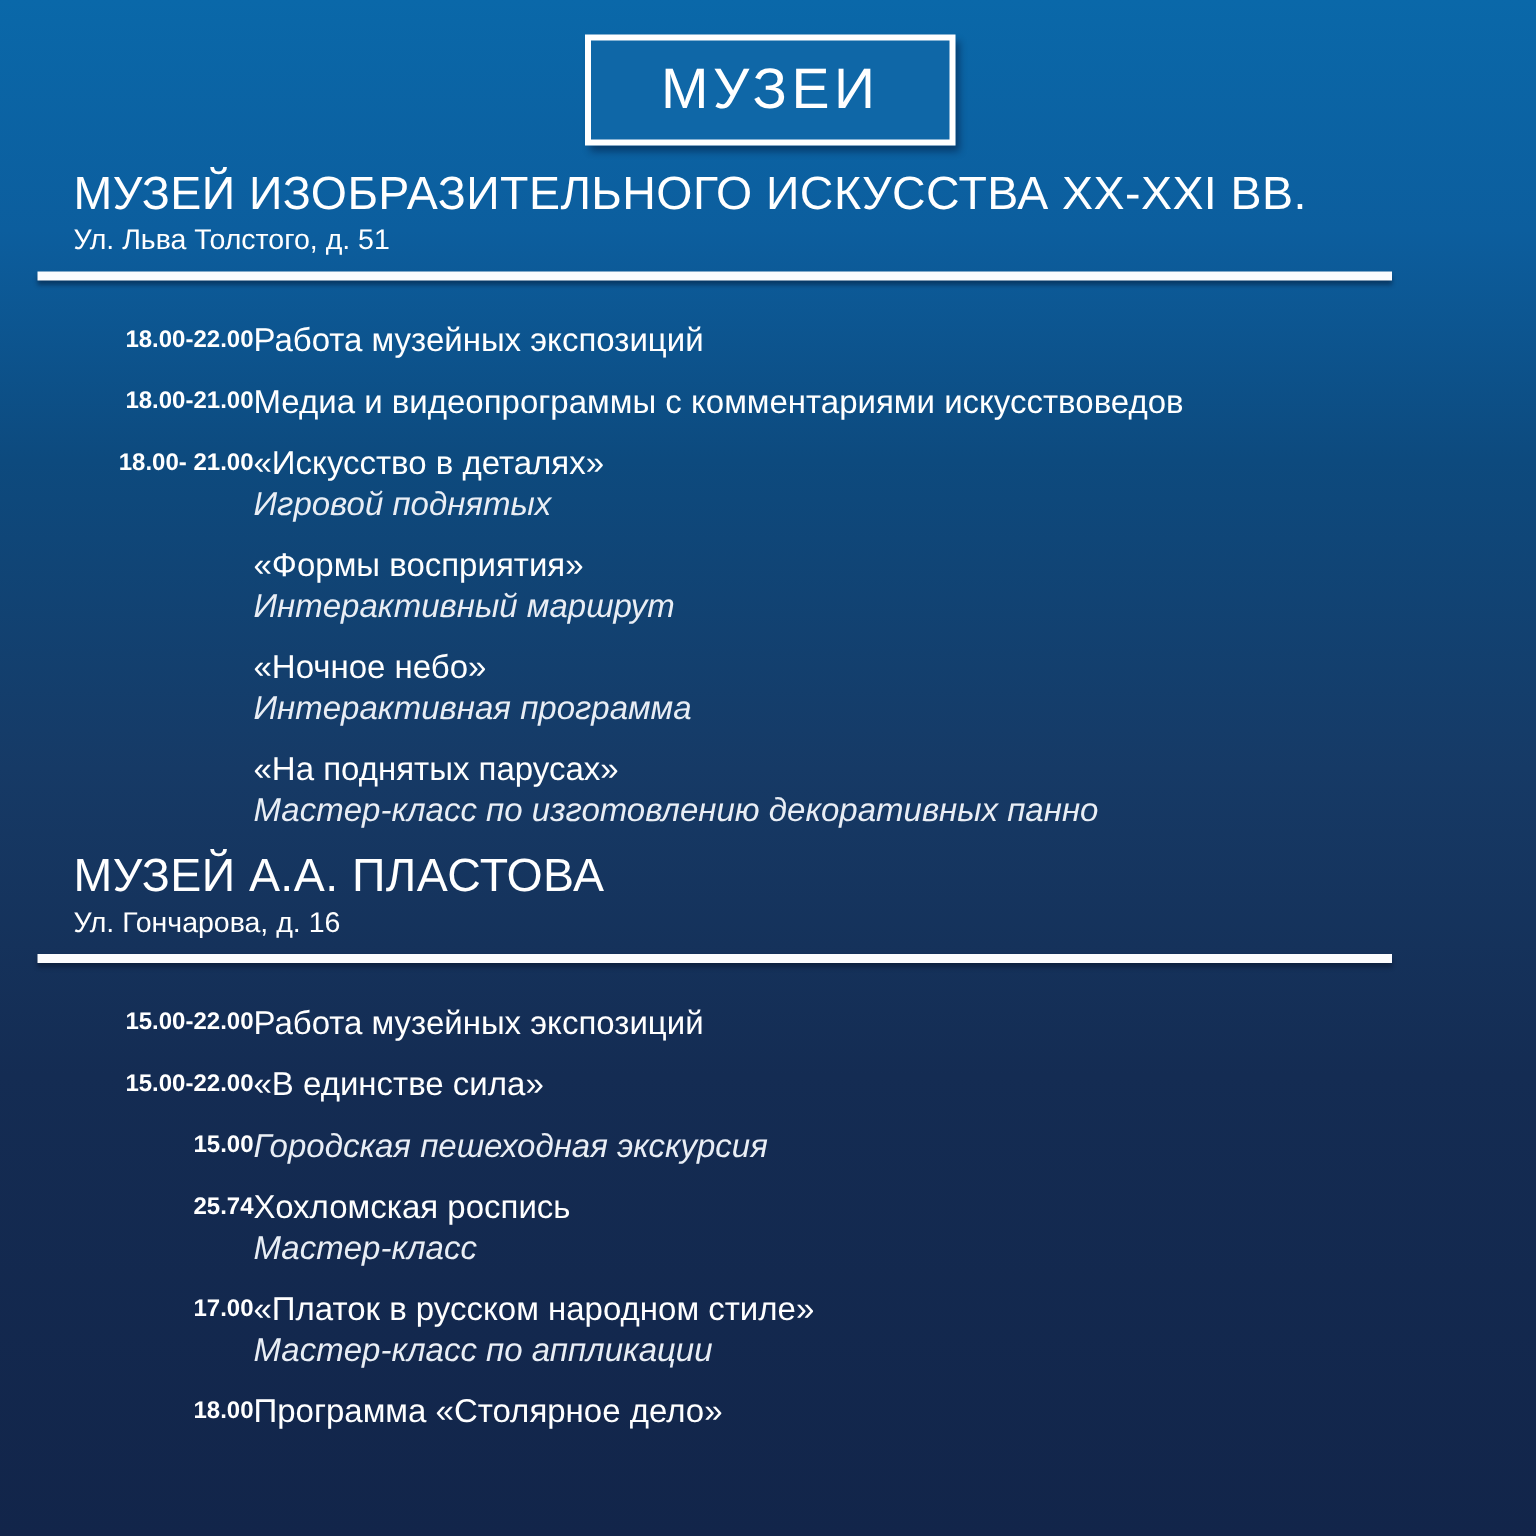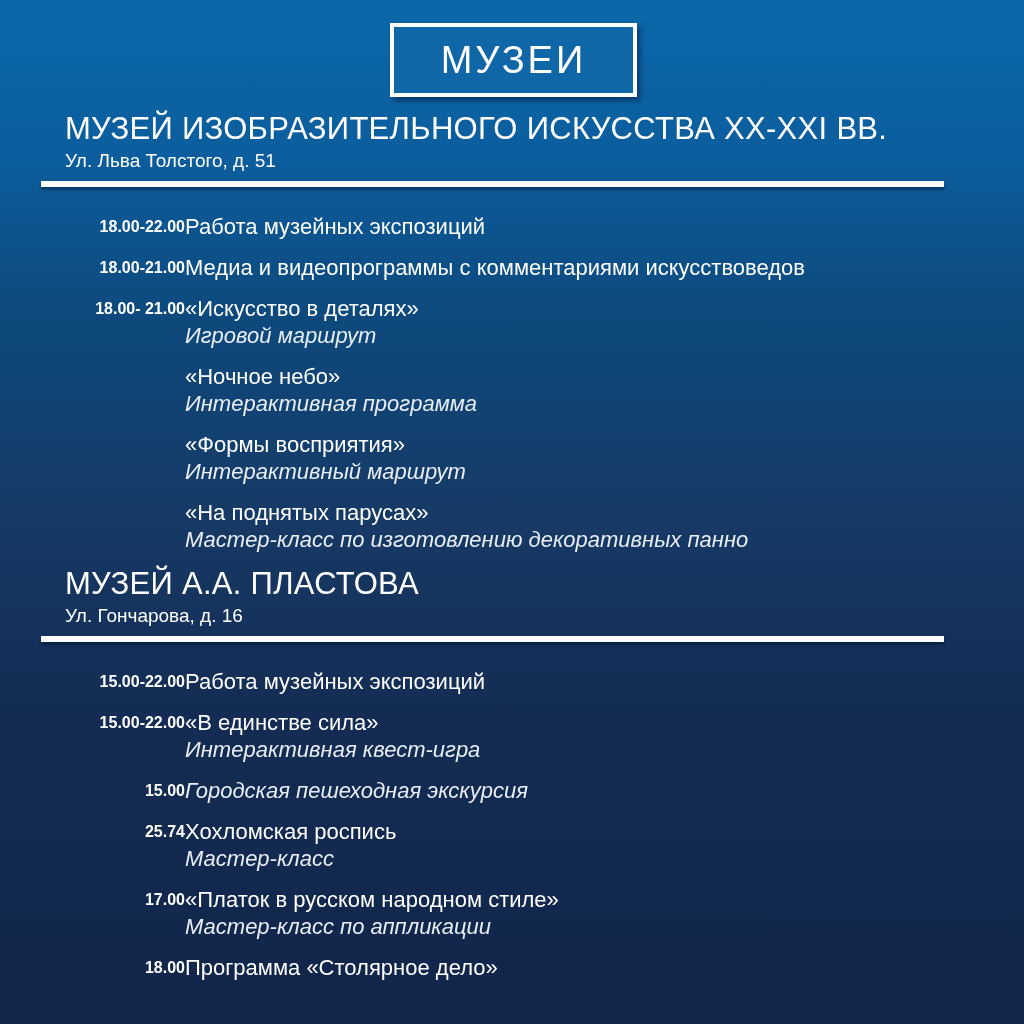--- a/index.html
+++ b/index.html
@@ -33,21 +33,21 @@
     justify-content: center;
   }
   .title-box .title-text {
     font-size: 38px;
     letter-spacing: 3px;
     font-weight: 400;
   }
   .content {
     position: absolute;
     top: 0;
-    left: 65px;
+    left: 49px;
     width: 879px;
   }
   .museum:first-child { margin-top: 112px; }
   .museum + .museum { margin-top: 0; }
   .museum-name {
     margin: 0;
     font-size: 31px;
     font-weight: 400;
     letter-spacing: 0.3px;
     line-height: 34px;
@@ -115,37 +115,37 @@
     <div class="desc">
       <div class="etitle">Медиа и видеопрограммы с комментариями искусствоведов</div>
 
     </div>
   </div>
 
   <div class="event">
     <div class="time">18.00- 21.00</div>
     <div class="desc">
       <div class="etitle">«Искусство в деталях»</div>
-      <div class="esub">Игровой маршрут</div>
+      <div class="esub">Игровой поднятых</div>
+    </div>
+  </div>
+
+  <div class="event">
+    <div class="time"></div>
+    <div class="desc">
+      <div class="etitle">«Формы восприятия»</div>
+      <div class="esub">Интерактивный маршрут</div>
     </div>
   </div>
 
   <div class="event">
     <div class="time"></div>
     <div class="desc">
       <div class="etitle">«Ночное небо»</div>
       <div class="esub">Интерактивная программа</div>
-    </div>
-  </div>
-
-  <div class="event">
-    <div class="time"></div>
-    <div class="desc">
-      <div class="etitle">«Формы восприятия»</div>
-      <div class="esub">Интерактивный маршрут</div>
     </div>
   </div>
 
   <div class="event">
     <div class="time"></div>
     <div class="desc">
       <div class="etitle">«На поднятых парусах»</div>
       <div class="esub">Мастер-класс по изготовлению декоративных панно</div>
     </div>
   </div>
@@ -162,21 +162,20 @@
     <div class="desc">
       <div class="etitle">Работа музейных экспозиций</div>
 
     </div>
   </div>
 
   <div class="event">
     <div class="time">15.00-22.00</div>
     <div class="desc">
       <div class="etitle">«В единстве сила»</div>
-      <div class="esub">Интерактивная квест-игра</div>
     </div>
   </div>
 
   <div class="event">
     <div class="time">15.00</div>
     <div class="desc">
       <div class="esub">Городская пешеходная экскурсия</div>
     </div>
   </div>
 

